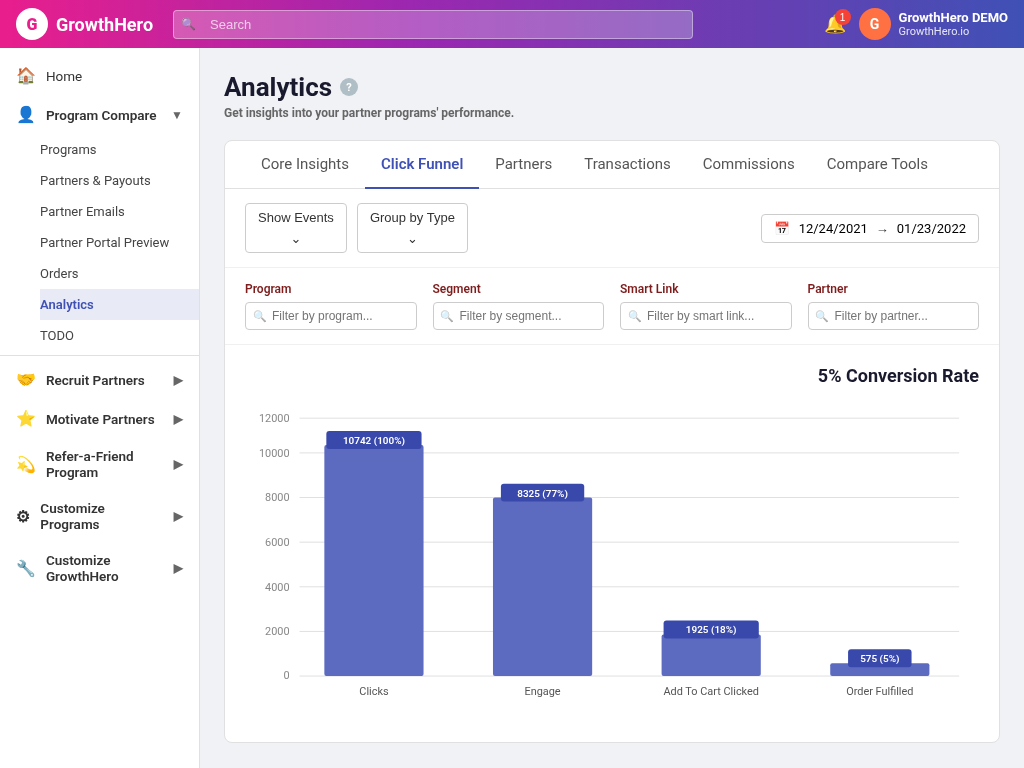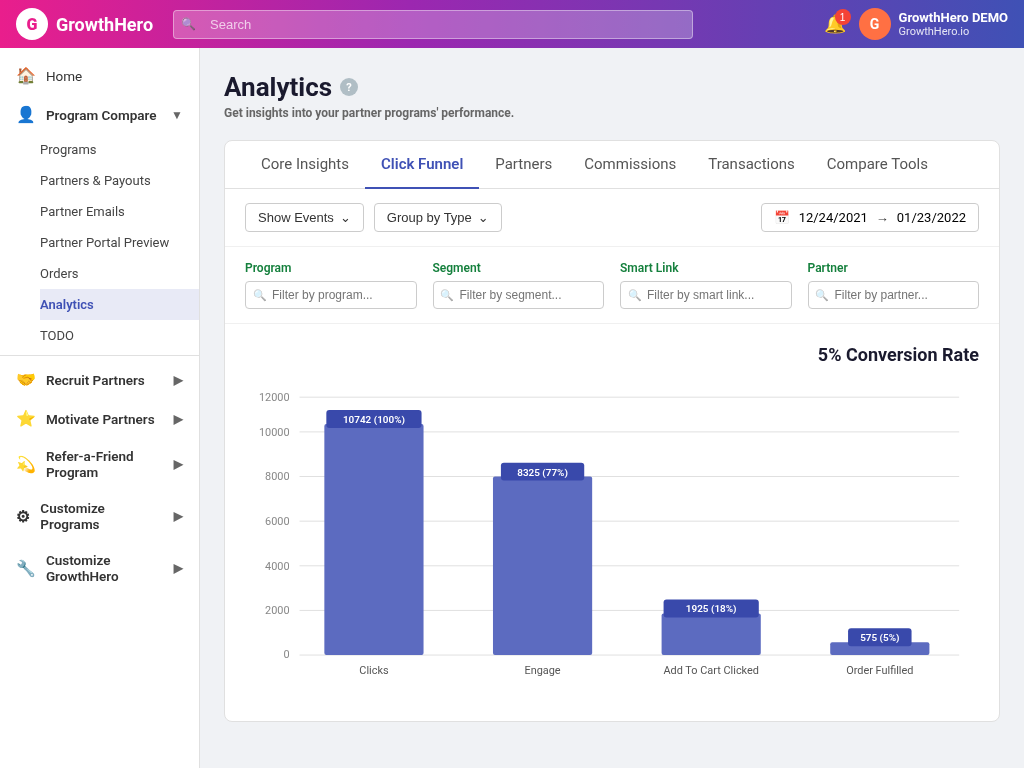--- a/index.html
+++ b/index.html
@@ -231,20 +231,21 @@
       display: flex;
       align-items: center;
       gap: 6px;
       padding: 6px 12px;
       border: 1px solid #ccc;
       border-radius: 4px;
       background: white;
       cursor: pointer;
       font-size: 13px;
       color: #333;
+      flex-direction: column;
     }
     .toolbar-spacer { flex: 1; }
     .date-range {
       display: flex;
       align-items: center;
       gap: 8px;
       border: 1px solid #ccc;
       border-radius: 4px;
       padding: 6px 12px;
       font-size: 13px;
@@ -257,21 +258,21 @@
     .filters {
       display: flex;
       gap: 16px;
       padding: 14px 20px;
       border-bottom: 1px solid #f0f0f0;
     }
     .filter-group { flex: 1; }
     .filter-label {
       font-size: 12px;
       font-weight: 600;
-      color: #15803d;
+      color: #7f1d1d;
       margin-bottom: 6px;
     }
     .filter-input-wrap {
       position: relative;
     }
     .filter-input-wrap::before {
       content: '🔍';
       position: absolute;
       left: 8px;
       top: 50%;
@@ -419,22 +420,22 @@
       </div>
       <div class="page-subtitle">Get insights into your partner programs' performance.</div>
     </div>
 
     <div class="card">
 
       <div class="tabs">
         <div class="tab">Core Insights</div>
         <div class="tab active">Click Funnel</div>
         <div class="tab">Partners</div>
+        <div class="tab">Transactions</div>
         <div class="tab">Commissions</div>
-        <div class="tab">Transactions</div>
         <div class="tab">Compare Tools</div>
       </div>
 
       <div class="toolbar">
         <button class="toolbar-btn">
           <span>Show Events</span>
           <span>⌄</span>
         </button>
         <button class="toolbar-btn">
           <span>Group by Type</span>

